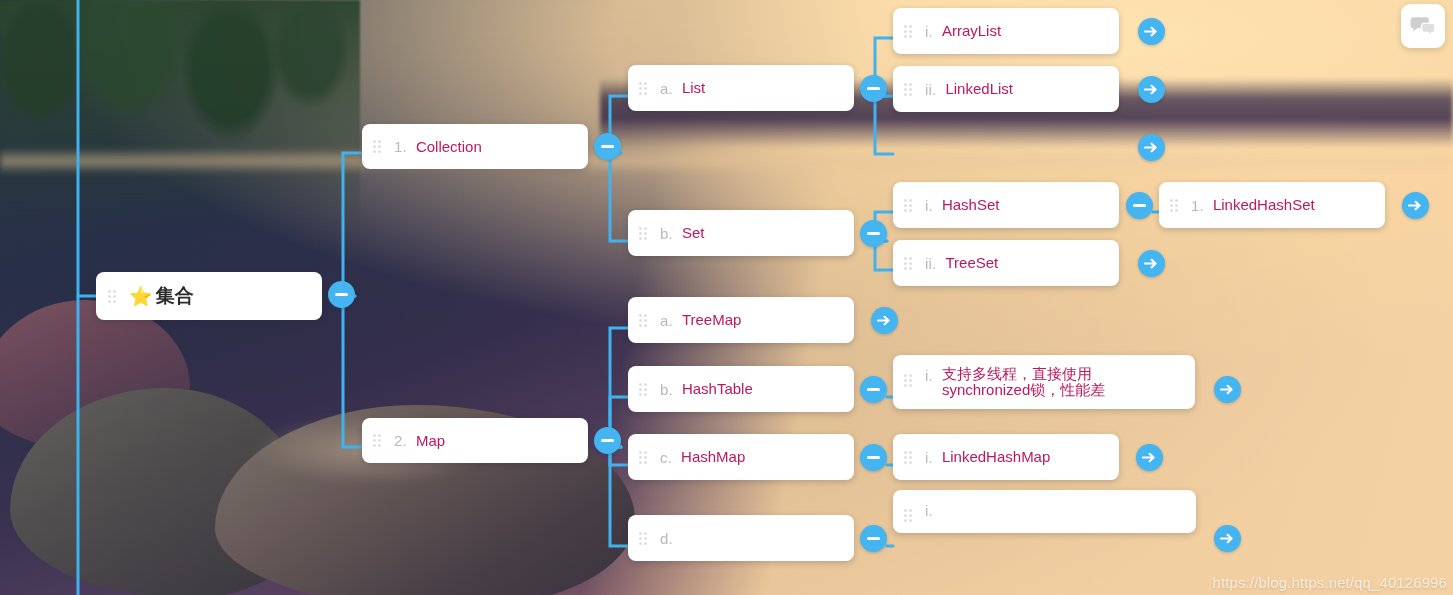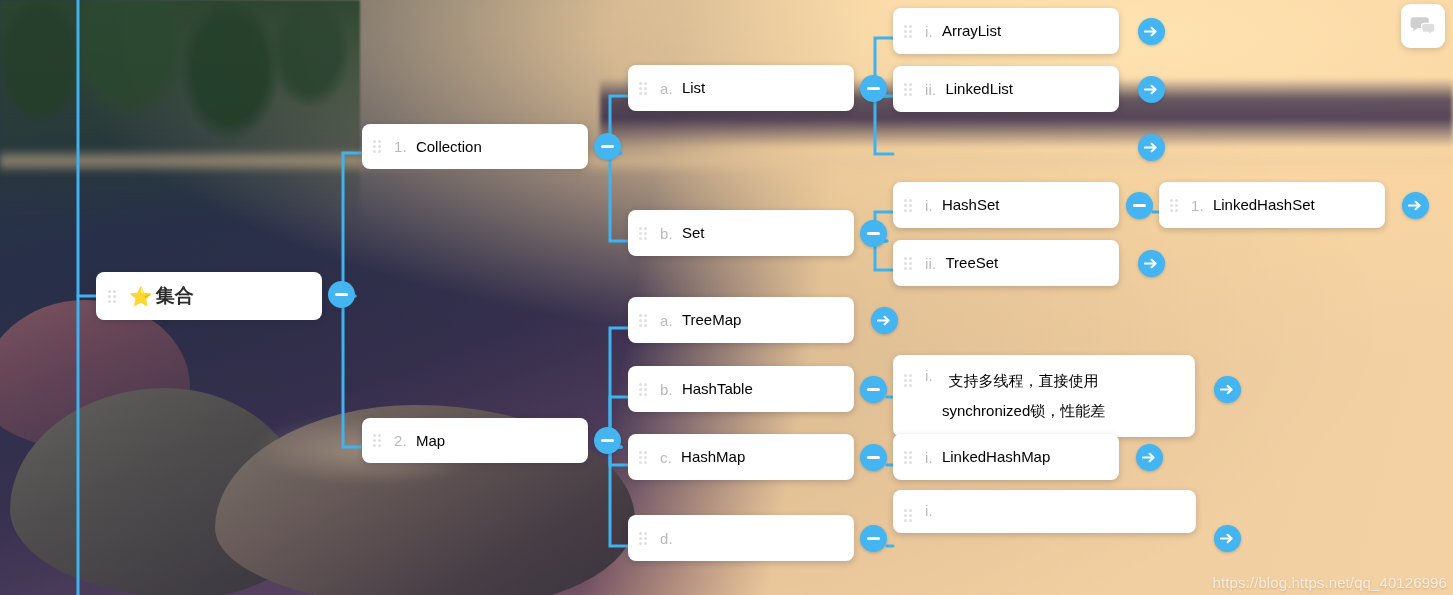--- a/index.html
+++ b/index.html
@@ -108,38 +108,38 @@
   .node .num {
     flex: 0 0 auto;
     color: #b9b9b9;
     font-size: 15px;
     margin-right: 9px;
     letter-spacing: .2px;
     white-space: nowrap;
   }
   .node .label {
     font-size: 15px;
-    color: #000000;
+    color: #be185d;
     line-height: 28px;
     white-space: pre-line;
   }
   .node.root { padding: 0 18px 0 12px; }
   .node.root .label {
     font-size: 19px;
     font-weight: bold;
     color: #2b2b2b;
   }
   .node.root .star { font-size: 19px; margin-right: 3px; }
 
   
   .node.lv1 .label, .node.lv1 .num { font-size: 15px; }
   .node.multiline { padding-top: 11px; padding-bottom: 11px; align-items: flex-start; }
   .node.multiline .grip { margin-top: 8px; }
   .node.multiline .num { margin-top: 1px; }
-  .node.multiline .label { line-height: 30px; text-align: center; }
+  .node.multiline .label { line-height: 16px; }
 
   
   .cbtn {
     position: absolute;
     width: 27px; height: 27px;
     border-radius: 50%;
     background: #44b5f0;
     display: flex; align-items: center; justify-content: center;
     box-shadow: 0 1px 3px rgba(20,60,90,0.28);
     cursor: pointer;

